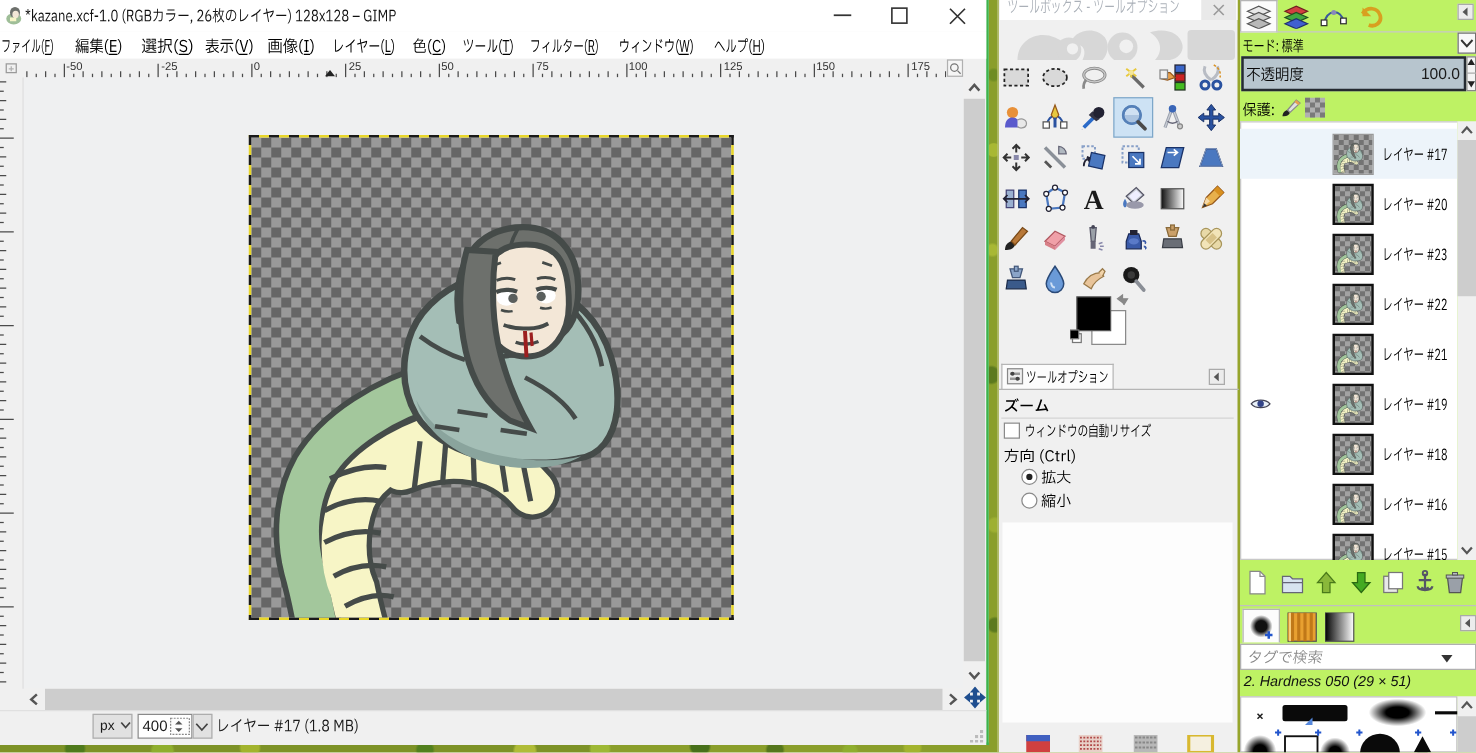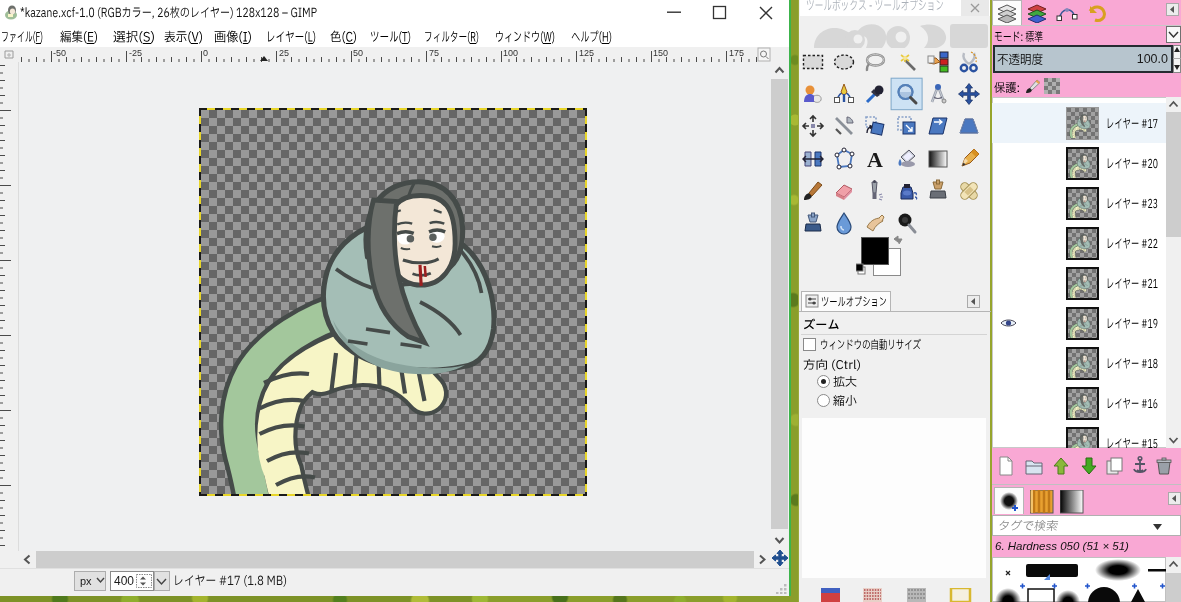--- a/index.html
+++ b/index.html
@@ -36,21 +36,21 @@
  background:conic-gradient(#999 90deg,#666 0 180deg,#999 0 270deg,#666 0);
  background-size:16px 16px;background-position:8px 0}
 .dashh{position:absolute;width:388px;height:2px;background:repeating-linear-gradient(90deg,#1a1a1a 0 8px,#e8d62a 8px 16px)}
 .dashv{position:absolute;width:2px;height:388px;background:repeating-linear-gradient(180deg,#1a1a1a 0 8px,#e8d62a 8px 16px)}
 .sb{position:absolute;background:#f0f0f0}
 .sbthumb{position:absolute;background:#cdcdcd}
 #statusbar{position:absolute;left:0;top:568px;width:789px;height:28px;background:#f0f0f0;border-top:1px solid #e0e0e0}
 .combo{position:absolute;background:#e1e1e1;border:1px solid #adadad;font-size:11px;color:#000}
 #toolbox{position:absolute;left:798px;top:0;width:192px;height:602px;background:#f0f0f0;border-left:1px solid #9aa83c}
 #tbtitle{position:absolute;left:1px;top:0;width:190px;height:16px;background:#fff}
-#layerswin{position:absolute;left:992px;top:0;width:189px;height:602px;background:#f9a8d4}
+#layerswin{position:absolute;left:992px;top:0;width:189px;height:602px;background:#bef264}
 .tabactive{position:absolute;background:#fcfcfc;border:1px solid #b5b5b5;border-bottom:none}
 .lrow{position:absolute;left:0;width:174px;height:40px}
 .lthumb{position:absolute;left:74px;top:4px;width:33px;height:33px;
  background:conic-gradient(#a2a2a2 90deg,#737373 0 180deg,#a2a2a2 0 270deg,#737373 0);background-size:8px 8px}
 .sep{position:absolute;height:1px;background:#d4d4d4}
 .cb{position:absolute;width:13px;height:13px;background:#fff;border:1px solid #8a8a8a}
 .radio{position:absolute;width:13px;height:13px;background:#fff;border:1px solid #8a8a8a;border-radius:50%}
 .lat{position:absolute;color:#1a1a1a}
 </style></head><body>
 <div id="screen">
@@ -1304,21 +1304,21 @@
       <svg class="abs" style="left:178px;top:494px" width="9" height="9">
         <path d="M6,1 L2,4.5 L6,8 Z" fill="#555"></path>
       </svg>
       <div class="abs" style="left:0;top:515px;width:189px;height:21px;background:#fff;border:1px solid #b0b0b0"></div>
       <svg style="position:absolute;left:6px;top:517px;transform:skewX(-8deg);" width="62" height="19">
         <path d="M10.3 5Q10.1 8.2 8.2 10.3Q6.4 12.4 3.2 13.3L2.8 12.5Q5.6 11.8 7.2 10.2Q5.8 9 4.3 8.1L4.9 7.4Q6.4 8.4 7.8 9.5Q9 8 9.4 5.8H4.6Q4.1 6.7 3.4 7.3Q2.8 8 1.9 8.7L1.3 8Q3.8 6.2 5 3.4L5.8 3.6Q5.5 4.3 5.1 5Z M22.7 3Q23.4 4 23.8 5L23.2 5.3Q22.6 4.1 22.1 3.3ZM21.4 3.4Q22.1 4.5 22.4 5.4L21.9 5.6Q21.6 8.6 19.8 10.6Q17.9 12.6 14.9 13.5L14.5 12.7Q17.3 11.9 18.9 10.2Q20.6 8.5 21 6H16.3Q15.8 6.8 15.2 7.5Q14.5 8.2 13.6 8.8L13.1 8.2Q14.4 7.2 15.3 6.1Q16.2 4.9 16.8 3.5L17.6 3.8Q17.2 4.6 16.8 5.2H21.6Q21.2 4.4 20.7 3.7Z M33.5 13.2Q30.8 13.1 29.6 12.2Q28.3 11.2 28.3 9.5Q28.3 8.3 28.9 7.3Q29.6 6.4 30.5 5.8Q31.1 5.5 31.9 5.3V5.3Q28 5.5 25 5.8L25 4.9Q29.4 4.6 34.7 4.3L34.7 5.1Q34 5.1 33.6 5.2Q33.1 5.3 32.7 5.4Q31.8 5.7 31 6.3Q30.2 6.9 29.7 7.7Q29.2 8.5 29.2 9.4Q29.2 10.8 30.2 11.5Q31.2 12.2 33.6 12.4ZM34.6 8.5Q33.9 7.4 33.3 6.6L33.9 6.3Q34.8 7.3 35.2 8.1ZM33.3 9.1Q32.7 8.2 32 7.3L32.7 6.9Q33.4 7.9 33.9 8.8Z M40.3 9.1 39.9 9.6 39 7.8Q39 7.8 38.9 7.8Q38.9 7.8 38.9 7.8V13.9H38.2V7.6H38.1Q38 9.6 36.9 11.2L36.4 10.6Q37.2 9.6 37.6 8.4Q38 7.1 38.1 5.9H36.6V5.2H38.2V3H38.9V5.2H40.2V5.9H38.9V7.5H39L39.1 7.4Q39.3 7.3 39.3 7.3Q39.4 7.3 39.5 7.4ZM43.7 3.4Q43.4 4.2 42.6 5Q41.9 5.7 40.6 6.4L40.3 5.8Q41.5 5.2 42.2 4.5Q43 3.7 43.3 3H44.1Q44.5 3.7 45.3 4.5Q46.2 5.2 47.6 5.9L47.2 6.5Q45.7 5.7 44.9 5Q44 4.2 43.8 3.4ZM44.2 10.5Q44.4 11.2 45.2 11.9Q45.9 12.6 47.3 13.3L46.9 13.9Q45.5 13.1 44.6 12.3Q43.8 11.5 43.7 10.7H43.6Q43.6 11.5 42.7 12.4Q41.9 13.2 40.6 13.9L40.3 13.3Q42.6 12.1 43.2 10.5H40.8V7.6H43.3V6.5H41.7V5.8H45.8V6.5H44V7.6H46.7V10.5ZM41.4 9.8H43.3Q43.3 9.8 43.3 9.6V8.2H41.4ZM46.1 8.2H44V9.6Q44 9.8 44 9.8H46.1Z M59.4 4.7H54.3V5.9H59.1V8.2H58.4V6.6H54.4Q53.3 7.7 52.2 8.5Q52.8 8.8 53.4 9.2Q54.9 8.2 56.3 7L56.9 7.4Q55.1 9 53.4 10Q55.5 10 57.5 9.8Q57 9.3 56.5 8.8L57 8.4Q58.2 9.5 59.3 10.7L58.7 11.1Q58.5 10.9 58.1 10.3Q56.2 10.5 54.3 10.6V13.9H53.5V10.7Q51.3 10.8 48.9 10.8L48.8 10.1Q50.5 10.1 52 10.1Q52.4 9.9 52.8 9.6Q51.6 8.8 50.3 8.1L50.7 7.6Q51.4 7.9 51.6 8.1Q52.6 7.4 53.4 6.6H49.6V8.2H48.9V5.9H53.5V4.7H48.6V4.1H53.5V3H54.3V4.1H59.4ZM56 11.2Q57.7 12 59.2 13.1L58.8 13.6Q57.5 12.7 55.5 11.7ZM48.9 13Q50.7 12.2 51.8 11.2L52.3 11.6Q51.2 12.7 49.3 13.6Z" fill="#888"></path>
       </svg>
       <svg class="abs" style="left:160px;top:523px" width="12" height="8">
         <path d="M1,1 L10,1 L5.5,7 Z" fill="#333"></path>
       </svg>
-      <div class="lat" style="left:3px;top:540px;font-size:11.5px;font-style:italic;color:#111">6. Hardness 050 (51 × 51)</div>
+      <div class="lat" style="left:3px;top:540px;font-size:11.5px;font-style:italic;color:#111">2. Hardness 050 (29 × 51)</div>
       <div class="abs" style="left:0;top:557px;width:174px;height:45px;background:#fff;border:1px solid #c0c0c0"></div>
       <svg class="abs" style="left:0;top:557px" width="174" height="45">
         <defs>
           <radialGradient id="fz">
             <stop offset="0.4" stop-color="#000"></stop>
             <stop offset="1" stop-color="#000" stop-opacity="0"></stop>
           </radialGradient>
         </defs>
         <path d="M14,14 l4,4 M18,14 l-4,4" stroke="#222" stroke-width="1.2"></path>
         <rect x="34" y="7" width="52" height="13" rx="2" fill="#0a0a0a"></rect>

